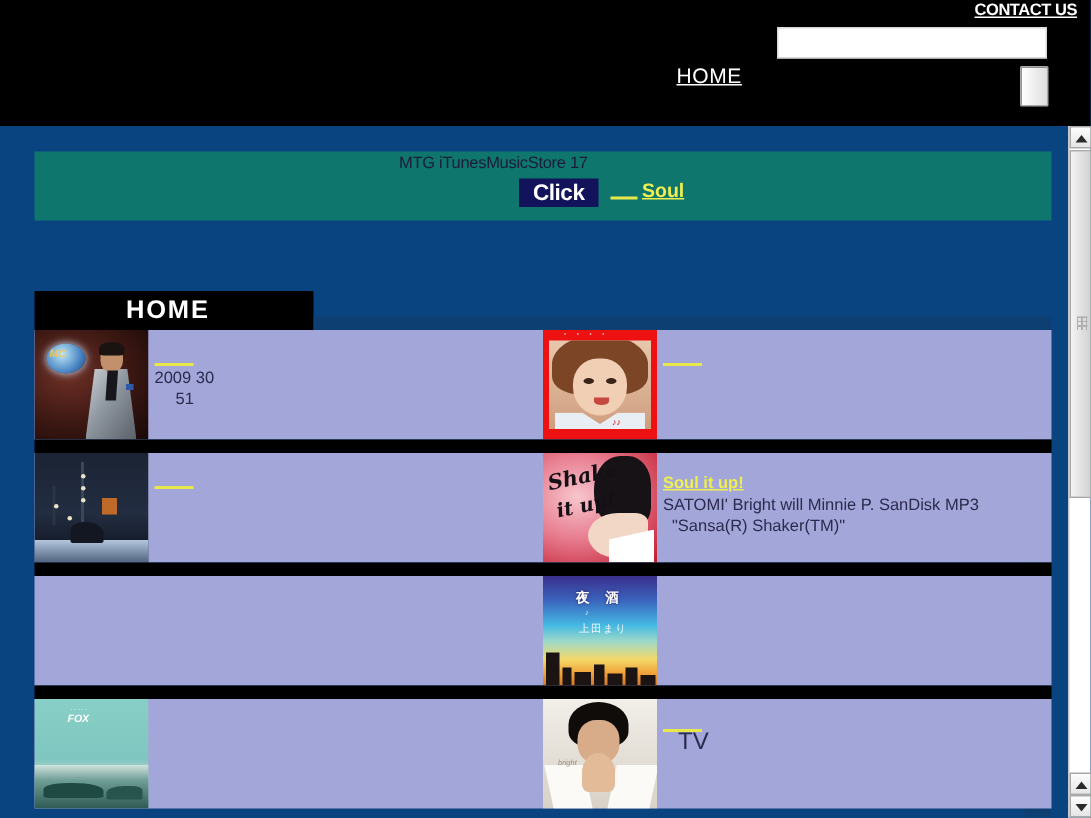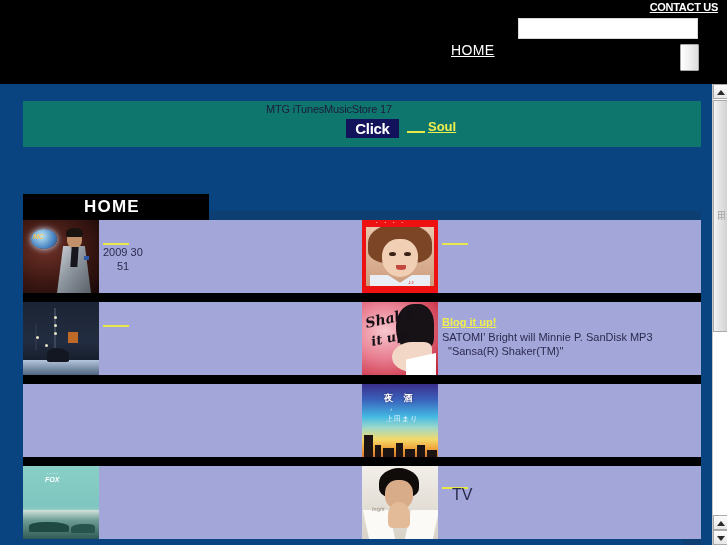--- a/index.html
+++ b/index.html
@@ -391,21 +391,21 @@
         <div class="art art-shake">
           <div class="blk"></div>
             <div class="arm"></div>
             <div class="dress"></div>
           <div class="scr1">Shake</div>
             <div class="scr2">it up!</div>
         </div>
       </div>
       <div class="txt">
         <div class="tline" style="top:13px;left:0">
-          <a class="ylink">Blog it up!</a>
+          <a class="ylink">Soul it up!</a>
         </div>
         <div class="tline" style="top:28px;left:0">SATOMI' Bright will           Minnie P.   SanDisk MP3</div>
         <div class="tline" style="top:42px;left:6px">"Sansa(R) Shaker(TM)"</div>
       </div>
     </div>
   </div>
   <div class="row-sep" style="top:291px"></div>
 
   <div class="row" style="top:300px">
     <div class="cell cell-r">

